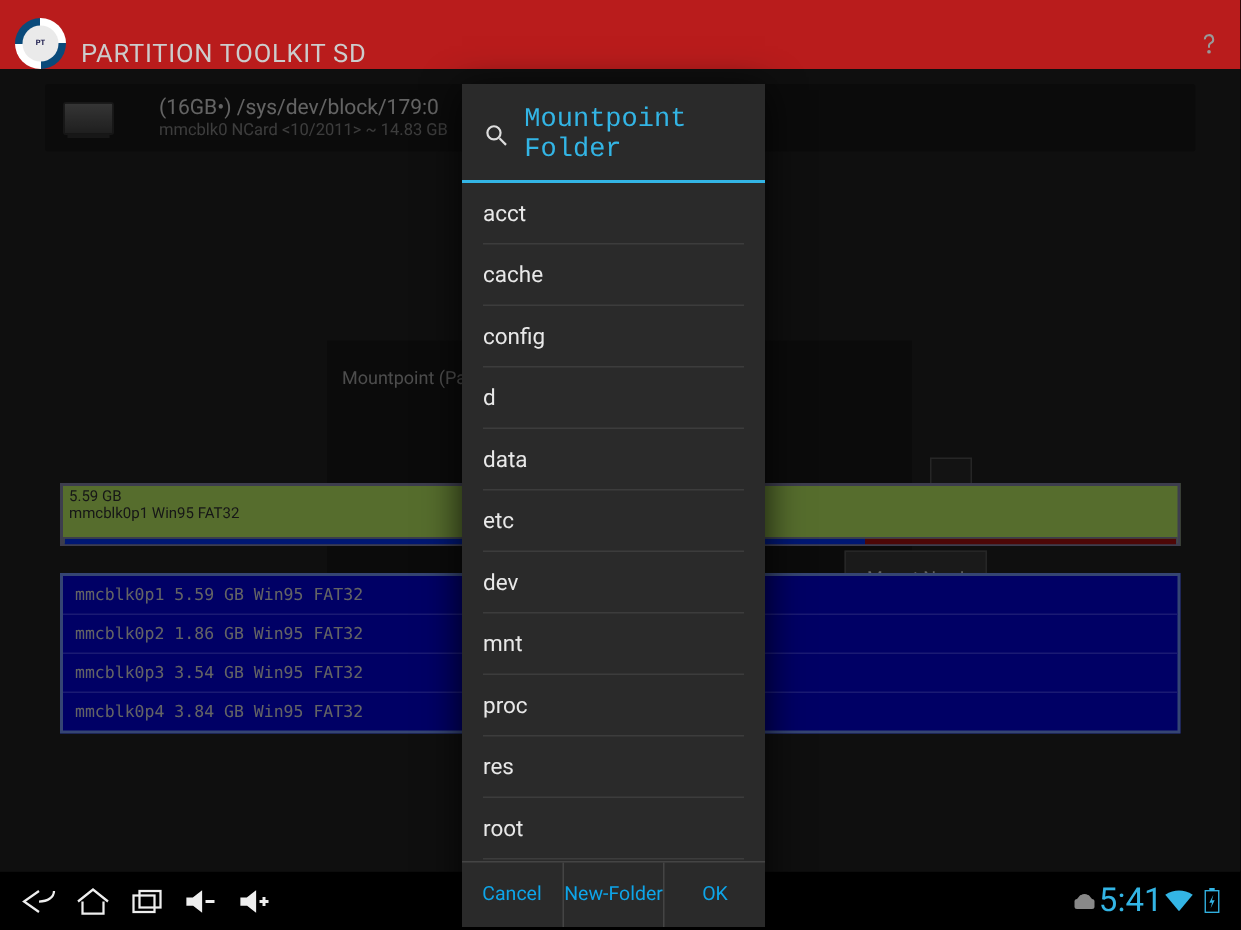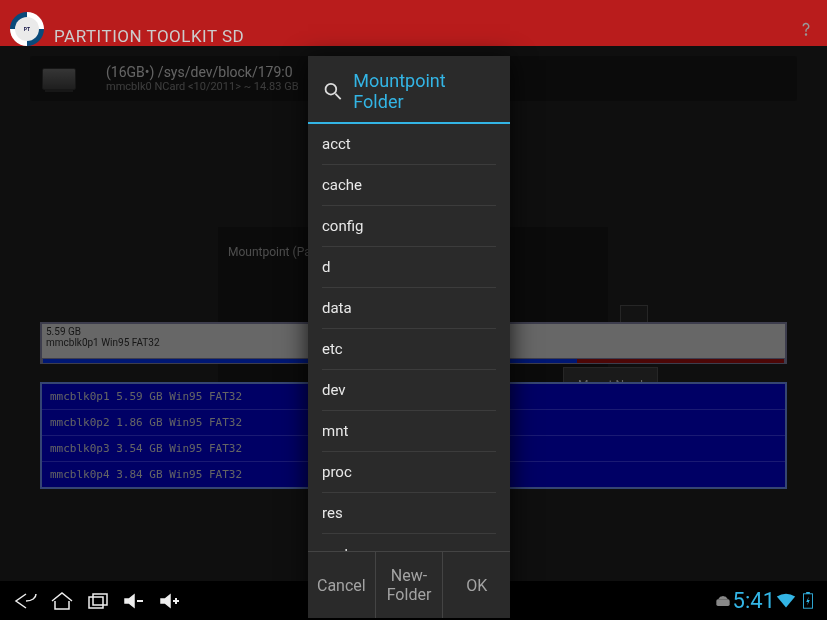--- a/index.html
+++ b/index.html
@@ -69,21 +69,21 @@
     color:#ccc; display:flex; align-items:center; justify-content:center; font-size:8px;
   }
   .mount-buttons { position:absolute; right:-50px; top:140px; display:flex; flex-direction:column; gap:12px;}
   .mount-buttons button, .panel-btn { background:#3a3a3a; border:1px solid #555; color:#ddd; font-size:12px; padding:10px 14px; min-width:82px;}
   .panel-close { margin-top:8px;}
   .checkbox-wrap { display:flex; align-items:center; gap:8px; margin-top:66px;}
   .checkbox-box { width:16px; height:16px; border:1px solid #666;}
   
   .bar-panel {
     position:absolute; left:40px; top:276px; right:40px; height:42px;
-    background:#e5e5e5; border:2px solid #88a;
+    background:#bef264; border:2px solid #88a;
     font-size:10px; color:#333; padding:2px 4px;
   }
   .bar-right-info { position:absolute; right:6px; top:2px; color:#a11; font-size:10px; text-align:left;}
   .bar-strip { position:absolute; left:0; right:0; bottom:-2px; height:6px;
     background: linear-gradient(to right, #0033ff 0 72%, #a11 72% 100%);
     border:1px solid #88a;
   }
   
   .partition-list {
     position:absolute; left:40px; top:336px; right:40px;
@@ -105,34 +105,34 @@
     width: 202px; height: 562px;
     background: #2a2a2a;
     box-shadow: 0 4px 24px rgba(0,0,0,0.8);
     display:flex; flex-direction:column;
   }
   .dialog-header {
     display:flex; align-items:center; gap:10px;
     padding: 14px 14px 10px;
     border-bottom: 2px solid #33b5e5;
   }
-  .dialog-title { color:#33b5e5; font-size:18px; }
+  .dialog-title { color:#33b5e5; font-size:18px;font-family:Liberation Mono, monospace; }
   .search-svg { width:22px; height:22px; }
   .folder-list { flex:1; overflow:hidden; padding: 0 14px;}
   .folder-item {
     color:#e8e8e8; font-size:15px;
     padding: 11px 0;
     border-bottom: 1px solid #3c3c3c;
   }
   .dialog-footer {
     display:flex; border-top:1px solid #444;
   }
   .dialog-footer button {
     flex:1; background:transparent; border:none; border-right:1px solid #444;
-    color:#a3a3a3; font-size:16px; padding:14px 0; cursor:pointer;
+    color:#0ea5e9; font-size:13px; padding:14px 0; cursor:pointer;
   }
   .dialog-footer button:last-child { border-right:none;text-align:center;}
   
   .nav-bar {
     height: 39px;
     background: #000;
     display:flex; align-items:center;
     padding: 0 8px;
   }
   .nav-btn { width:36px; height:26px; display:flex; align-items:center; justify-content:center; }

